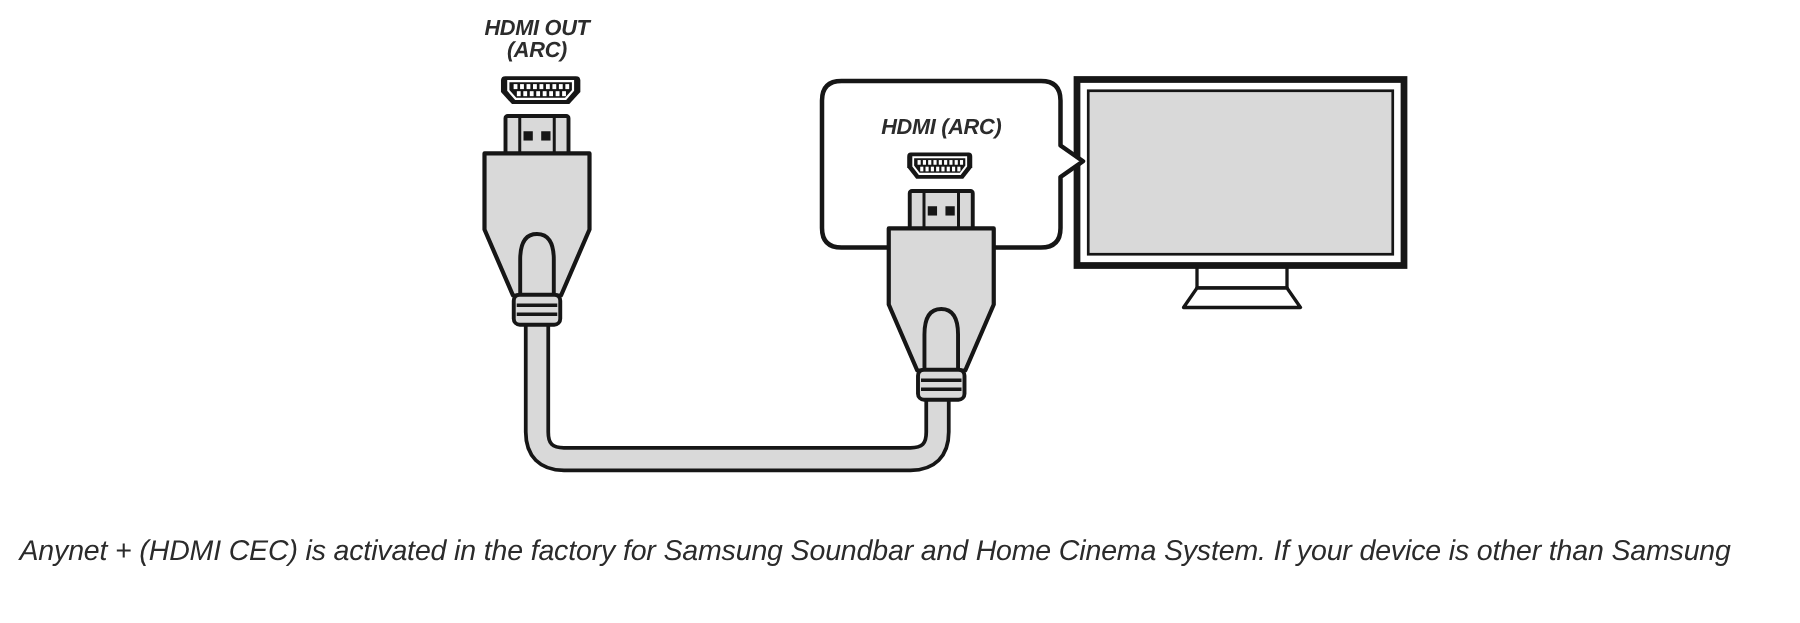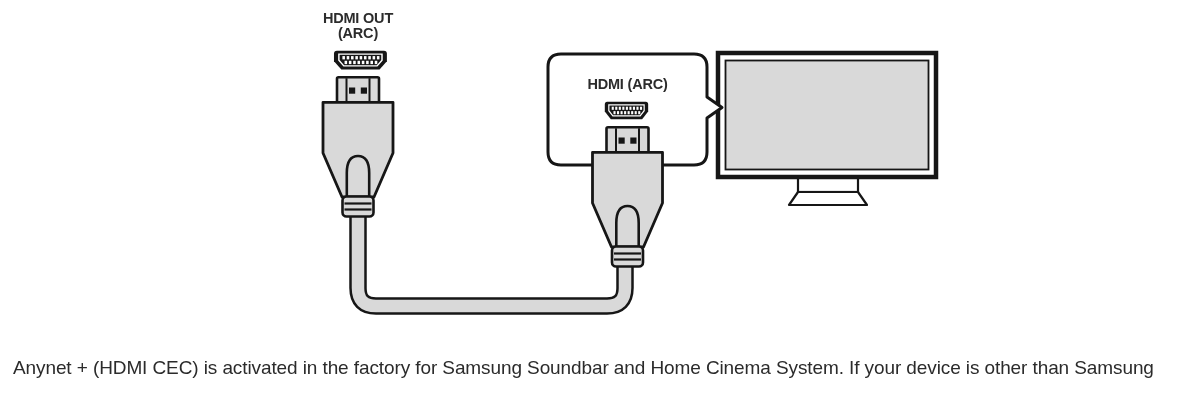--- a/index.html
+++ b/index.html
@@ -9,20 +9,21 @@
     width: 1200px;
     height: 415px;
     overflow: hidden;
     font-family: "Liberation Sans", sans-serif;
   }
   .stage {
     position: relative;
     width: 1200px;
     height: 415px;
     background: #ffffff;
+    font-style: italic;
   }
   .diagram-svg {
     position: absolute;
     left: 0;
     top: 0;
   }
   .svg-label {
     font-family: "Liberation Sans", sans-serif;
     font-weight: bold;
     font-size: 14.5px;

